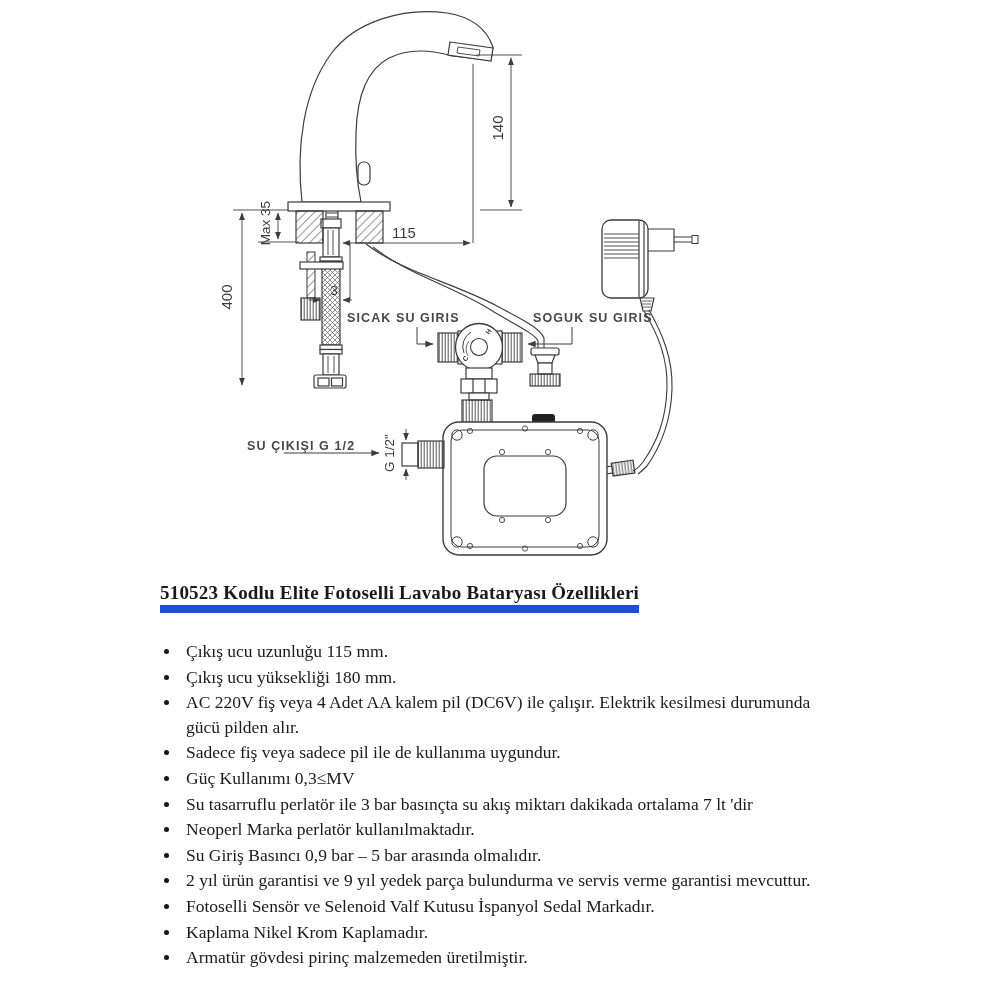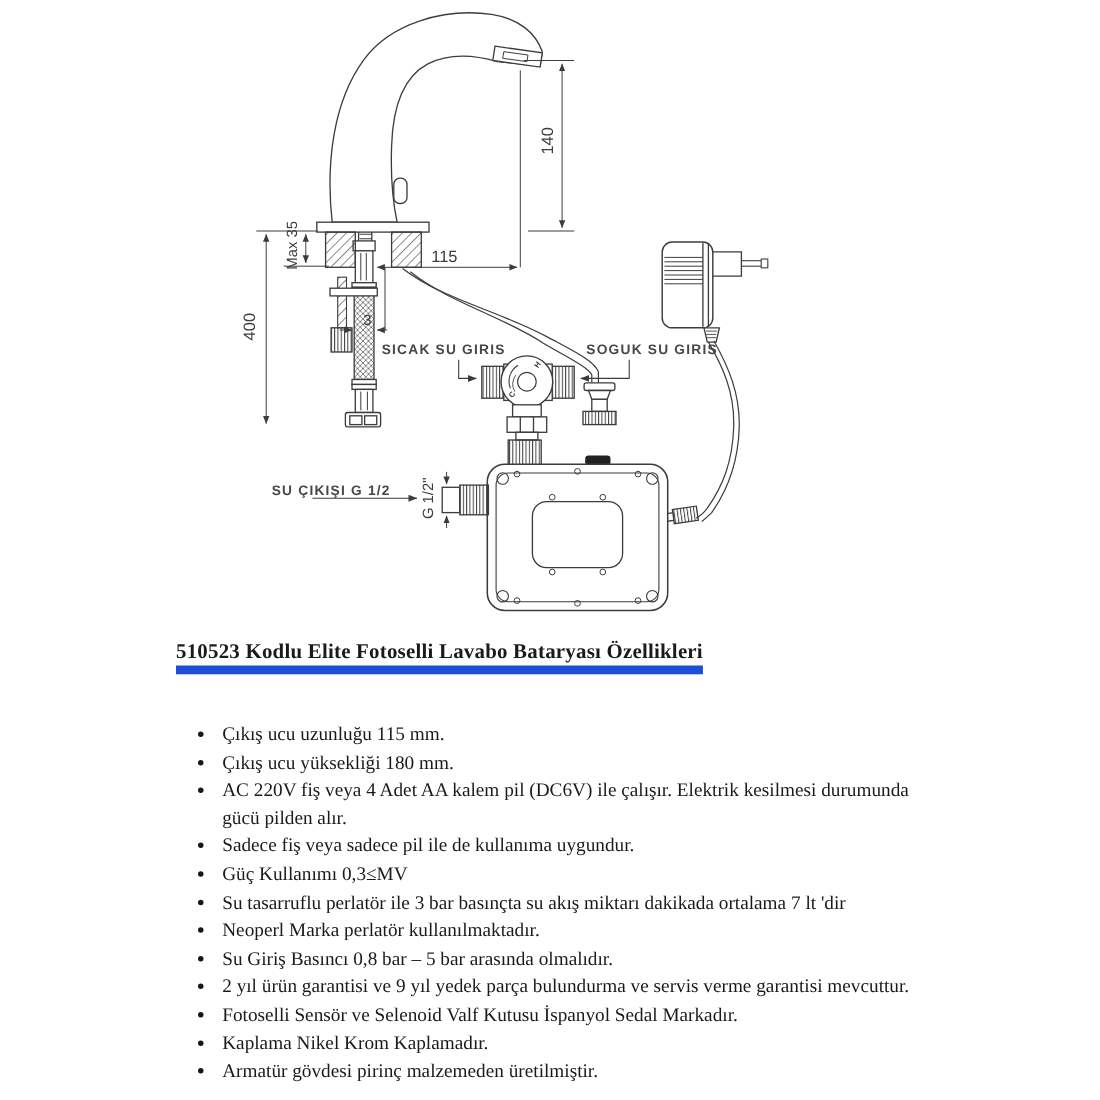--- a/index.html
+++ b/index.html
@@ -3,21 +3,21 @@
 <meta charset="utf-8">
 <style>
   html,body{margin:0;padding:0;background:#fff;}
   .page{position:relative;width:1000px;height:1000px;background:#ffffff;overflow:hidden;
         font-family:"Liberation Sans",sans-serif;color:#1a1a1a;}
   .drawing{position:absolute;left:0;top:0;}
   .doc{position:absolute;left:160px;top:582px;width:700px;}
   .doc h1{font-family:"Liberation Serif",serif;font-size:19px;font-weight:bold;
           margin:0 0 26px 0;display:inline-block;border-bottom:8px solid #1d4ed8;
           padding-bottom:1px;letter-spacing:.2px;}
-  .doc ul{list-style:none;margin:16px;padding:0;width:688px;}
+  .doc ul{list-style:none;margin:0;padding:0;width:688px;}
   .doc li{position:relative;padding-left:26px;font-family:"Liberation Serif",serif;
           font-size:17.5px;line-height:24.6px;margin:0 0 1px 0;}
   .doc li::before{content:"";position:absolute;left:4px;top:10px;width:5px;height:5px;
           border-radius:50%;background:#161616;}
   svg text{fill:#3c3c3c;}
   .dimtxt{font-size:15px;}
   .dimtxt-s{font-size:13.5px;}
   .lbl{font-size:12.5px;font-weight:bold;letter-spacing:1.1px;fill:#474747;}
   .tiny{font-size:7px;font-weight:bold;}
 </style>
@@ -228,21 +228,21 @@
 <div class="doc">
   <h1>510523 Kodlu Elite Fotoselli Lavabo Bataryası Özellikleri</h1>
   <ul>
     <li><span>Çıkış ucu uzunluğu 115 mm.</span></li>
     <li><span>Çıkış ucu yüksekliği 180 mm.</span></li>
     <li><span>AC 220V fiş veya 4 Adet AA kalem pil (DC6V) ile çalışır. Elektrik kesilmesi durumunda gücü pilden alır.</span></li>
     <li><span>Sadece fiş veya sadece pil ile de kullanıma uygundur.</span></li>
     <li><span>Güç Kullanımı 0,3≤MV</span></li>
     <li><span>Su tasarruflu perlatör ile 3 bar basınçta su akış miktarı dakikada ortalama 7 lt 'dir</span></li>
     <li><span>Neoperl Marka perlatör kullanılmaktadır.</span></li>
-    <li><span>Su Giriş Basıncı 0,8 bar – 5 bar arasında olmalıdır.</span></li>
+    <li><span>Su Giriş Basıncı 0,9 bar – 5 bar arasında olmalıdır.</span></li>
     <li><span>2 yıl ürün garantisi ve 9 yıl yedek parça bulundurma ve servis verme garantisi mevcuttur.</span></li>
     <li><span>Fotoselli Sensör ve Selenoid Valf Kutusu İspanyol Sedal Markadır.</span></li>
     <li><span>Kaplama Nikel Krom Kaplamadır.</span></li>
     <li><span>Armatür gövdesi pirinç malzemeden üretilmiştir.</span></li>
   </ul>
 </div>
 
 </div>
 
 </body></html>

